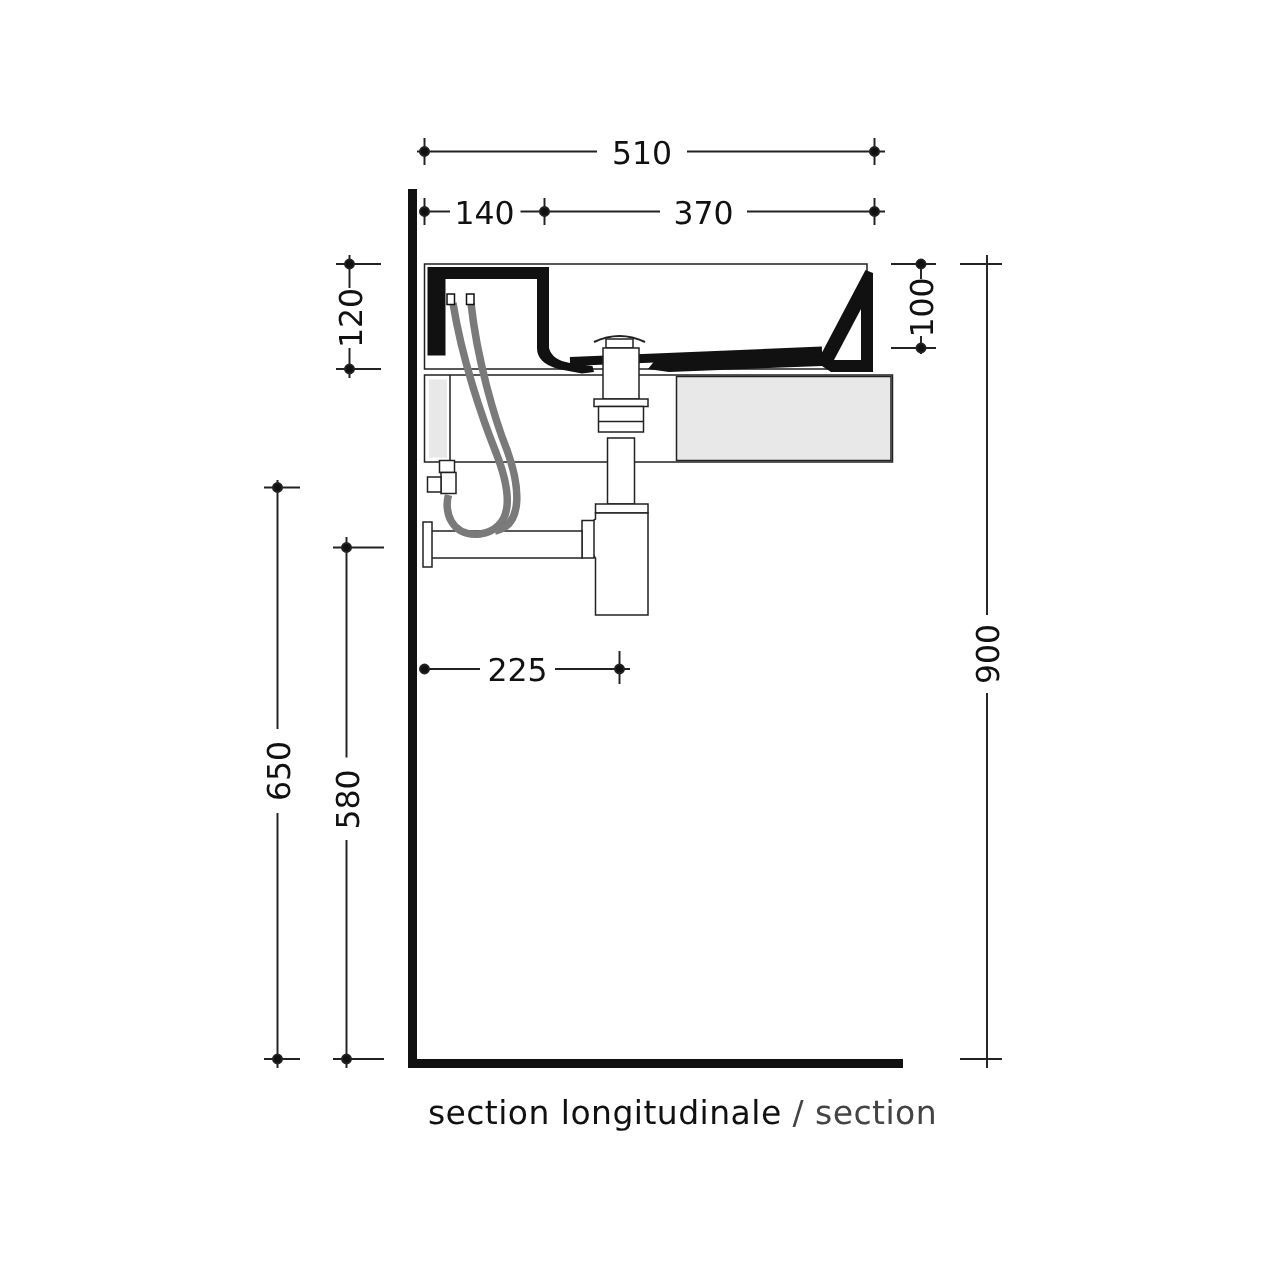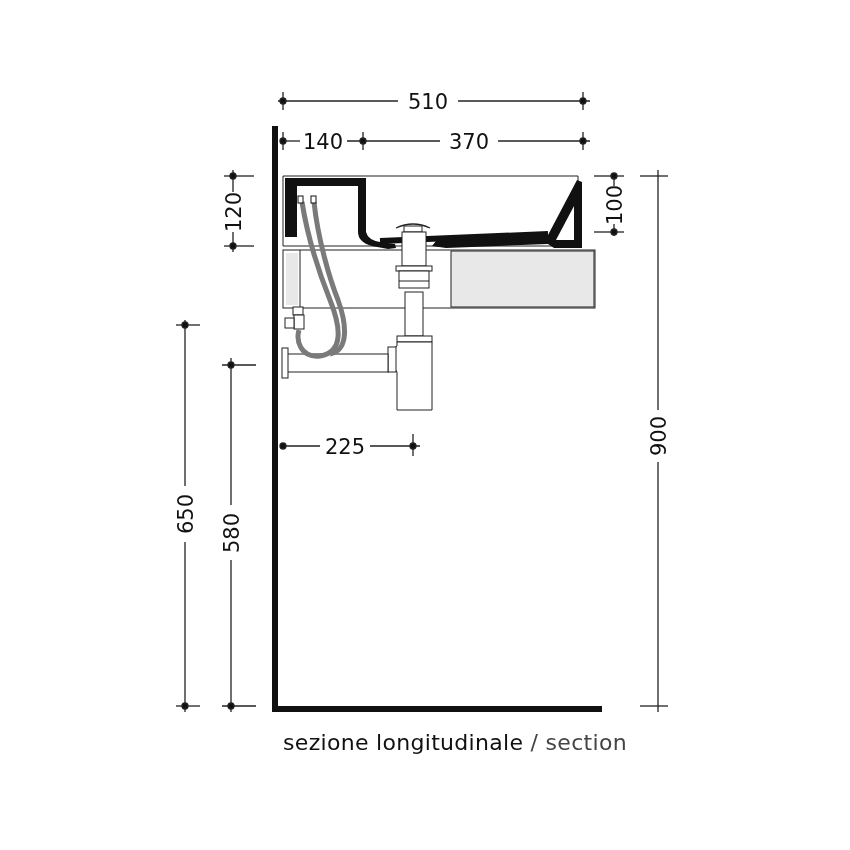--- a/index.html
+++ b/index.html
@@ -130,14 +130,14 @@
   <text class="dimtext" x="469" y="149" text-anchor="middle">370</text>
   <text class="dimtext" transform="translate(241,212) rotate(-90)" text-anchor="middle">120</text>
   <text class="dimtext" transform="translate(622,205) rotate(-90)" text-anchor="middle">100</text>
   <text class="dimtext" transform="translate(666,436) rotate(-90)" text-anchor="middle">900</text>
   <text class="dimtext" transform="translate(193,514) rotate(-90)" text-anchor="middle">650</text>
   <text class="dimtext" transform="translate(239,533) rotate(-90)" text-anchor="middle">580</text>
   <text class="dimtext" x="345" y="454" text-anchor="middle">225</text>
 </svg>
 
 <div class="caption">
-  <span class="bold">sezione longitudinale</span><span class="sep"> / </span><span class="light">section</span>
+  <span class="bold">section longitudinale</span><span class="sep"> / </span><span class="light">section</span>
 </div>
 
 </body></html>

